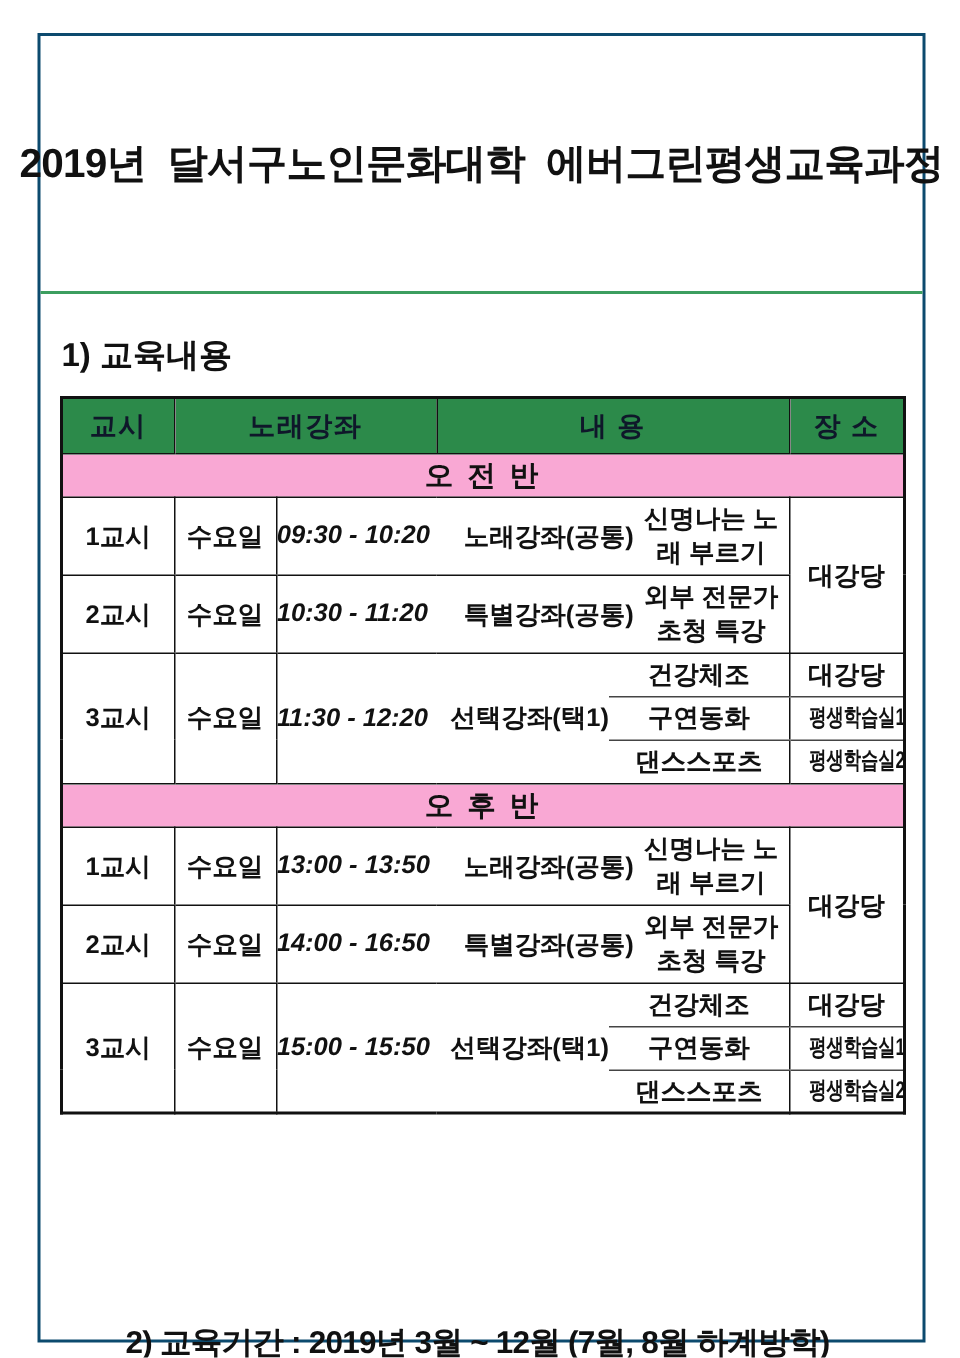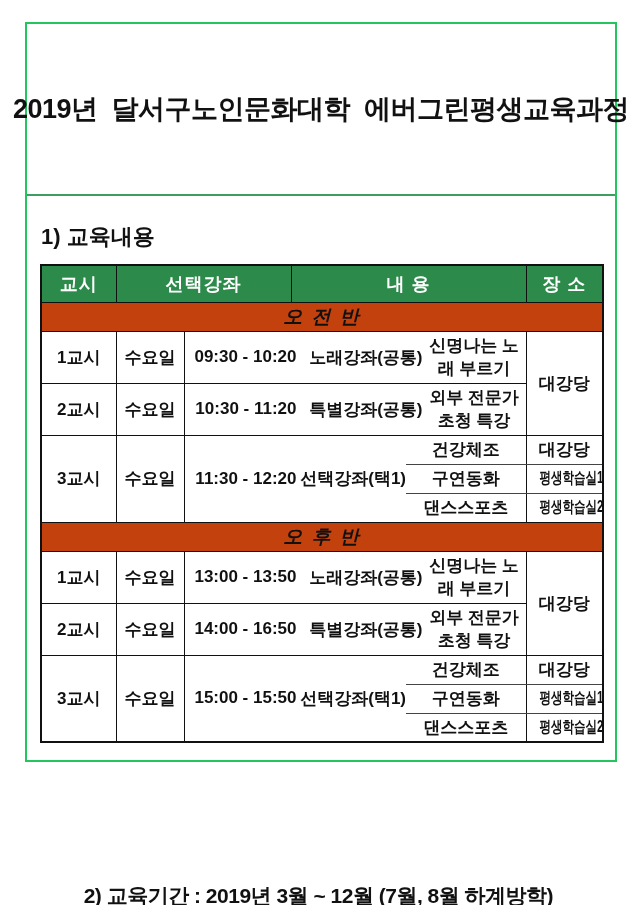--- a/index.html
+++ b/index.html
@@ -1,41 +1,41 @@
 <!DOCTYPE html>
 <html><head>
 <meta charset="utf-8">
 <style>
   html,body{margin:0;padding:0;background:#ffffff;}
   body{width:640px;height:905px;position:relative;overflow:hidden;
        font-family:"Liberation Sans","DejaVu Sans",sans-serif;color:#111;}
-  .page{position:absolute;left:25px;top:22px;width:592px;height:740px;
-        border:2px solid #22c55e;box-sizing:border-box;background:#fff;}
+  .page{position:absolute;left:25px;top:22px;width:592px;height:873px;
+        border:2px solid #0c4a6e;box-sizing:border-box;background:#fff;}
   .title-section{height:172px;border-bottom:2px solid #3C9E5F;
         display:flex;align-items:center;justify-content:center;box-sizing:border-box;}
   .doc-title{font-size:27px;font-weight:900;letter-spacing:-0.5px;white-space:pre;margin:0;}
   .body-area{padding:0 11px;}
   .sec-heading{font-size:22px;font-weight:900;margin:26px 0 12px 3px;}
   table{border-collapse:collapse;border:2px solid #111;width:562px;table-layout:fixed;
         margin-left:2px;}
   td,th{padding:0;font-weight:800;text-align:center;vertical-align:middle;overflow:hidden;}
   .hrow{height:37px;}
-  .hrow th{background:#2C8A4A;color:#ffffff;font-size:18px;letter-spacing:1px;
+  .hrow th{background:#2C8A4A;color:#0f172a;font-size:18px;letter-spacing:1px;
            border-bottom:1px solid #111;}
   .band-row{height:29px;}
-  .band-row td{background:#c2410c;font-size:19px;letter-spacing:2px;
-           border-top:1px solid #111;border-bottom:1px solid #111;font-style:italic;}
+  .band-row td{background:#f9a8d4;font-size:19px;letter-spacing:2px;
+           border-top:1px solid #111;border-bottom:1px solid #111;}
   .simple{height:52px;}
   .choice{height:29px;}
   td,th{font-size:17px;}
   .vl{border-left:1px solid #111;}
   .bb{border-bottom:1px solid #111;}
   .sub{border-bottom:1px solid #444;}
   .cflex{display:flex;align-items:center;width:100%;}
-  .t-time{width:112px;text-align:right;flex:none;}
+  .t-time{width:112px;text-align:left;flex:none;font-style:italic;}
   .t-course{width:126px;text-align:right;flex:none;}
   .t-course2{flex:1;text-align:right;}
   .t-detail{flex:1;text-align:center;}
   .squeeze{display:inline-block;transform:scaleX(0.72);transform-origin:50% 50%;
            white-space:nowrap;font-size:16px;}
   .footer{margin:20px 0 0 3px;font-size:21px;font-weight:800;line-height:38px;
           letter-spacing:-0.5px;white-space:pre;}
   .footer .lbl{display:inline-block;}
 </style>
 </head>
@@ -56,21 +56,21 @@
         <col style="width:75px">
           <col style="width:68px">
           <col style="width:107px">
         <col style="width:115px">
           <col style="width:120px">
           <col style="width:77px">
       </colgroup>
       <thead>
         <tr class="hrow">
           <th>교시</th>
-          <th class="vl" colspan="2">선택강좌</th>
+          <th class="vl" colspan="2">노래강좌</th>
           <th class="vl" colspan="2">내 용</th>
           <th class="vl">장 소</th>
         </tr>
       </thead>
       <tbody>
 
         <tr class="band-row">
           <td colspan="6">오 전 반</td>
         </tr>
 

